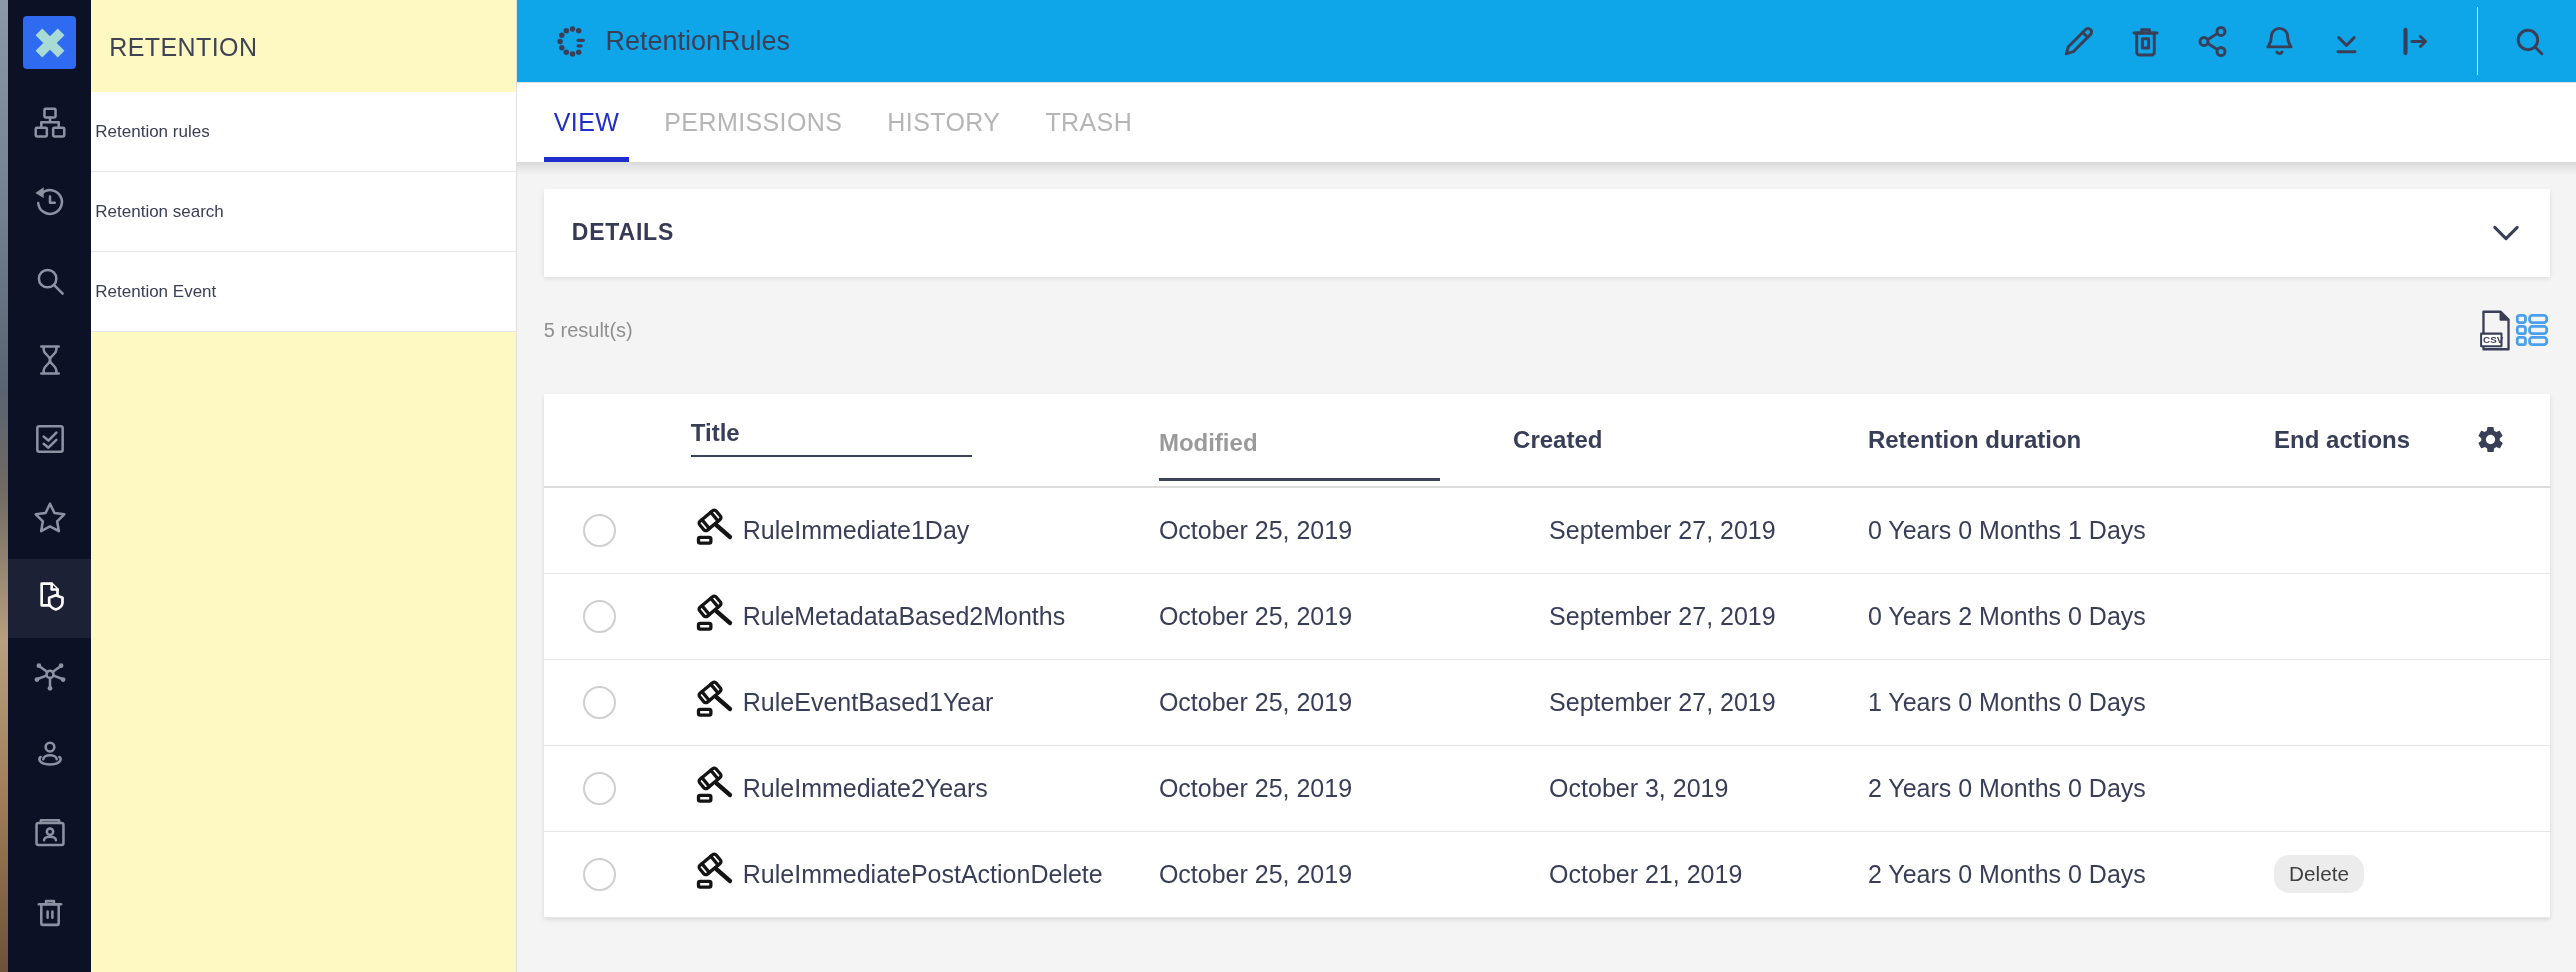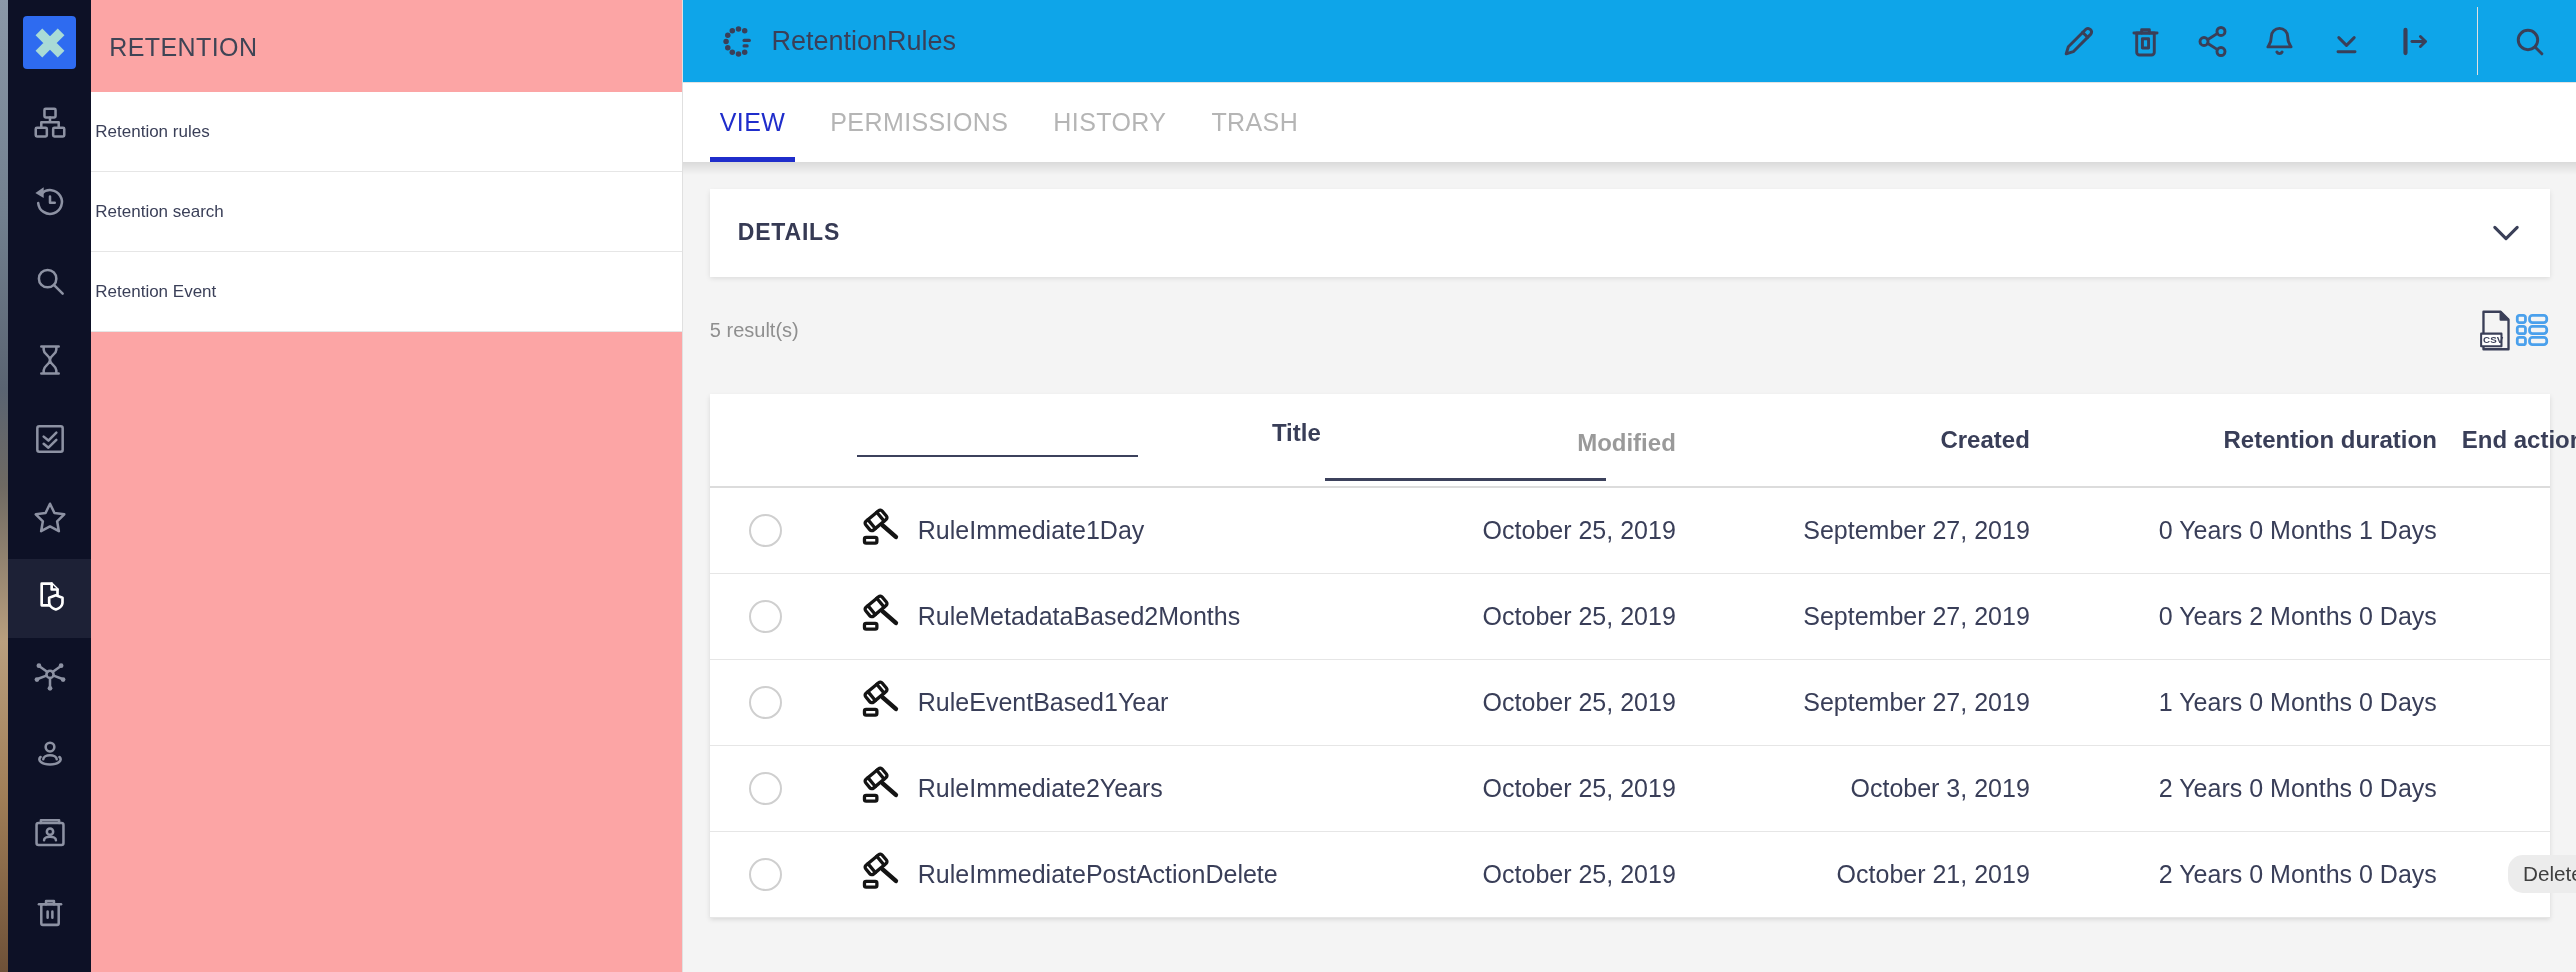--- a/index.html
+++ b/index.html
@@ -19,21 +19,21 @@
   .rail { width:83px; background:#0d1126; display:flex; flex-direction:column; align-items:center; flex-shrink:0; }
   .rail-logo { height:85px; width:100%; display:flex; align-items:center; justify-content:center; cursor:pointer; }
   .logo-sq { width:53px; height:53px; background:#2e6bf0; border-radius:4.1px; display:flex; align-items:center; justify-content:center; }
   .rail-item { height:79px; width:100%; display:flex; align-items:center; justify-content:center; cursor:pointer; }
   .rail-item svg { stroke:#8d92a3; fill:none; stroke-width:3.2; stroke-linecap:round; stroke-linejoin:round; }
   .rail-item .dotfill { fill:#8d92a3; stroke:none; }
   .rail-item.active { background:#1d2136; }
   .rail-item.active svg { stroke:#ffffff; }
 
   
-  .subbar { width:592px; background:#fca5a5; border-right:0.8px solid #e0e0e0; flex-shrink:0; }
+  .subbar { width:426px; background:#fef9c3; border-right:0.8px solid #e0e0e0; flex-shrink:0; }
   .subbar-title { padding:33px 0 30px 18px; font-size:25px; color:#3f4455; letter-spacing:0.4px; }
   .subbar-item { height:80px; display:flex; align-items:center; padding-left:4px;
     border-bottom:0.8px solid #e6e6e6; font-size:17px; color:#3a3f58; cursor:pointer; background:#fff; }
 
   
   .main { flex:1; min-width:0; display:flex; flex-direction:column; background:#f4f4f4; }
 
   .topbar { height:83px; background:#0ea5e9; border-bottom:0.8px solid #e3e3e3;
     display:flex; align-items:center; padding:0 28px 0 36px; flex-shrink:0; }
   .doc-title { display:flex; align-items:center; gap:13.2px; }
@@ -42,21 +42,21 @@
   .tb-icon { width:37px; height:37px; display:flex; align-items:center; justify-content:center; cursor:pointer; }
   .tb-icon svg { width:37px; height:37px; stroke:#3a3f58; fill:none; stroke-width:1.9; stroke-linecap:round; stroke-linejoin:round; }
   .action-divider { width:0.8px; height:68px; background:#e0e0e0; margin:0 3.3px 0 15px; }
 
   .tabbar { height:79px; background:#fff; display:flex; align-items:stretch; padding-left:26.5px; flex-shrink:0; }
   .tab { padding:0 10px; margin-right:25px; display:flex; align-items:center;
     font-size:25px; letter-spacing:0.4px; color:#b5b5b5; position:relative; cursor:pointer; font-weight:500; }
   .tab.active { color:#1f2dcb; }
   .tab.active::after { content:""; position:absolute; left:0; right:0; bottom:0; height:5px; background:#1f2dcb; }
 
-  .content { flex:1; padding:0 26.5px; position:relative;text-align:right; }
+  .content { flex:1; padding:0 26.5px; position:relative; }
   .content::before { content:""; position:absolute; top:0; left:0; right:0; height:13.2px;
     background:linear-gradient(#dadada, rgba(244,244,244,0)); pointer-events:none; }
 
   .details-card { margin-top:26.5px; height:88px; background:#fff;
     box-shadow:0 1.7px 5px rgba(0,0,0,0.10); display:flex; align-items:center;
     justify-content:space-between; padding:0 30px 0 28px; cursor:default; }
   .details-label { font-weight:bold; font-size:23px; letter-spacing:0.8px; color:#363a54; }
   .chev { cursor:pointer; display:flex; }
 
   .results-row { margin-top:23px; height:61px; display:flex; align-items:center; }
@@ -73,21 +73,21 @@
   .th-mod-wrap { align-self:start; margin-top:35px; padding-left:4.1px; cursor:pointer; }
   .th-mod-wrap .lbl { color:#9a9a9a; font-weight:bold; font-size:24px; }
   .th-mod-wrap .uline { width:281px; height:2.5px; background:#3c415c; margin-top:21.5px; }
   .th-created { padding-left:3.3px; }
   .th-retention { padding-left:4.1px; }
   .th-end { padding-left:3.3px; }
   .th-gear { justify-self:center; align-self:center; cursor:pointer; display:flex; }
 
   .trow { height:86px; align-items:center; border-bottom:0.8px solid #e6e6e6; font-size:25px; color:#393e58; background:#fff; }
   .radio { width:33px; height:33px; border:2.5px solid #cfcfcf; border-radius:50%; justify-self:center; background:#fff; cursor:pointer; }
-  .cell-title { display:flex; align-items:center; gap:18px; padding-left:40px; overflow:hidden; white-space:nowrap; }
+  .cell-title { display:flex; align-items:center; gap:9px; padding-left:40px; overflow:hidden; white-space:nowrap; }
   .cell-mod { padding-left:4.1px; } .cell-created { padding-left:3.3px;margin-left:36px; } .cell-ret { padding-left:4.1px; }
   .cell-end { padding-left:3.3px; }
   .badge { background:#ececec; border-radius:15px; padding:6.6px 15px; font-size:20.7px; color:#3f3f3f; display:inline-block; }
 </style>
 </head>
 <body>
 
 <div id="app">
 
   <div class="bg-strip"></div>

